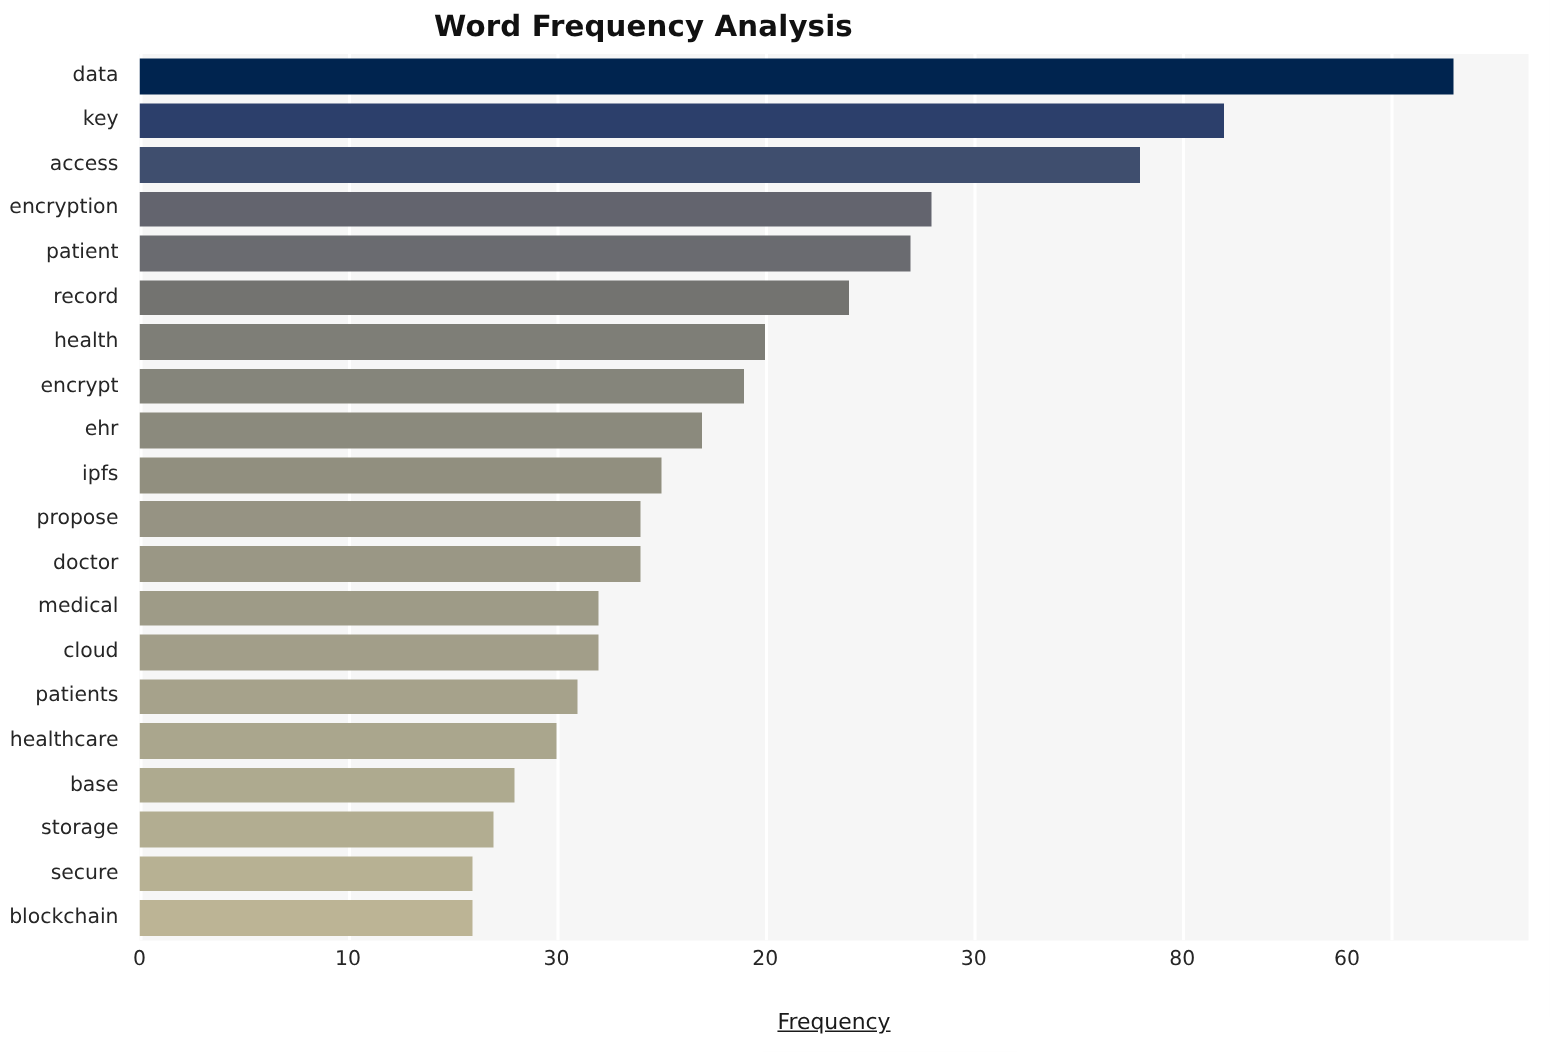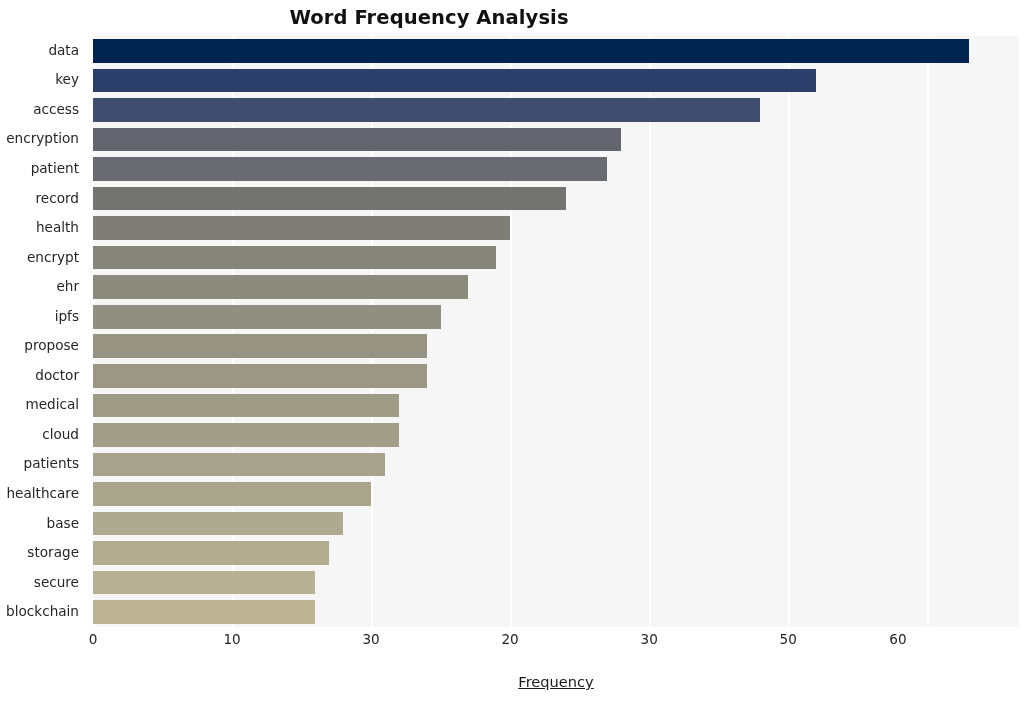--- a/index.html
+++ b/index.html
@@ -222,19 +222,19 @@
       <div class="y-label" style="top: 508.125px; padding-right: 7px;">storage</div>
       <div class="y-label" style="top: 537.675px; padding-right: 7px;">secure</div>
       <div class="y-label" style="top: 567.225px; padding-right: 7px;">blockchain</div>
     </div>
   <div id="x-labels">
       <div class="x-label" style="left: 93px;">0</div>
       <div class="x-label" style="left: 232.039px;">10</div>
       <div class="x-label" style="left: 371.078px;">30</div>
       <div class="x-label" style="left: 510.117px;">20</div>
       <div class="x-label" style="left: 649.156px;">30</div>
-      <div class="x-label" style="left: 788.195px;">50</div>
+      <div class="x-label" style="left: 788.195px;">80</div>
       <div class="x-label" style="left: 898px;">60</div>
     </div>
 
   <div id="x-axis-title">Frequency</div>
 
 </div>
 
 </body></html>

